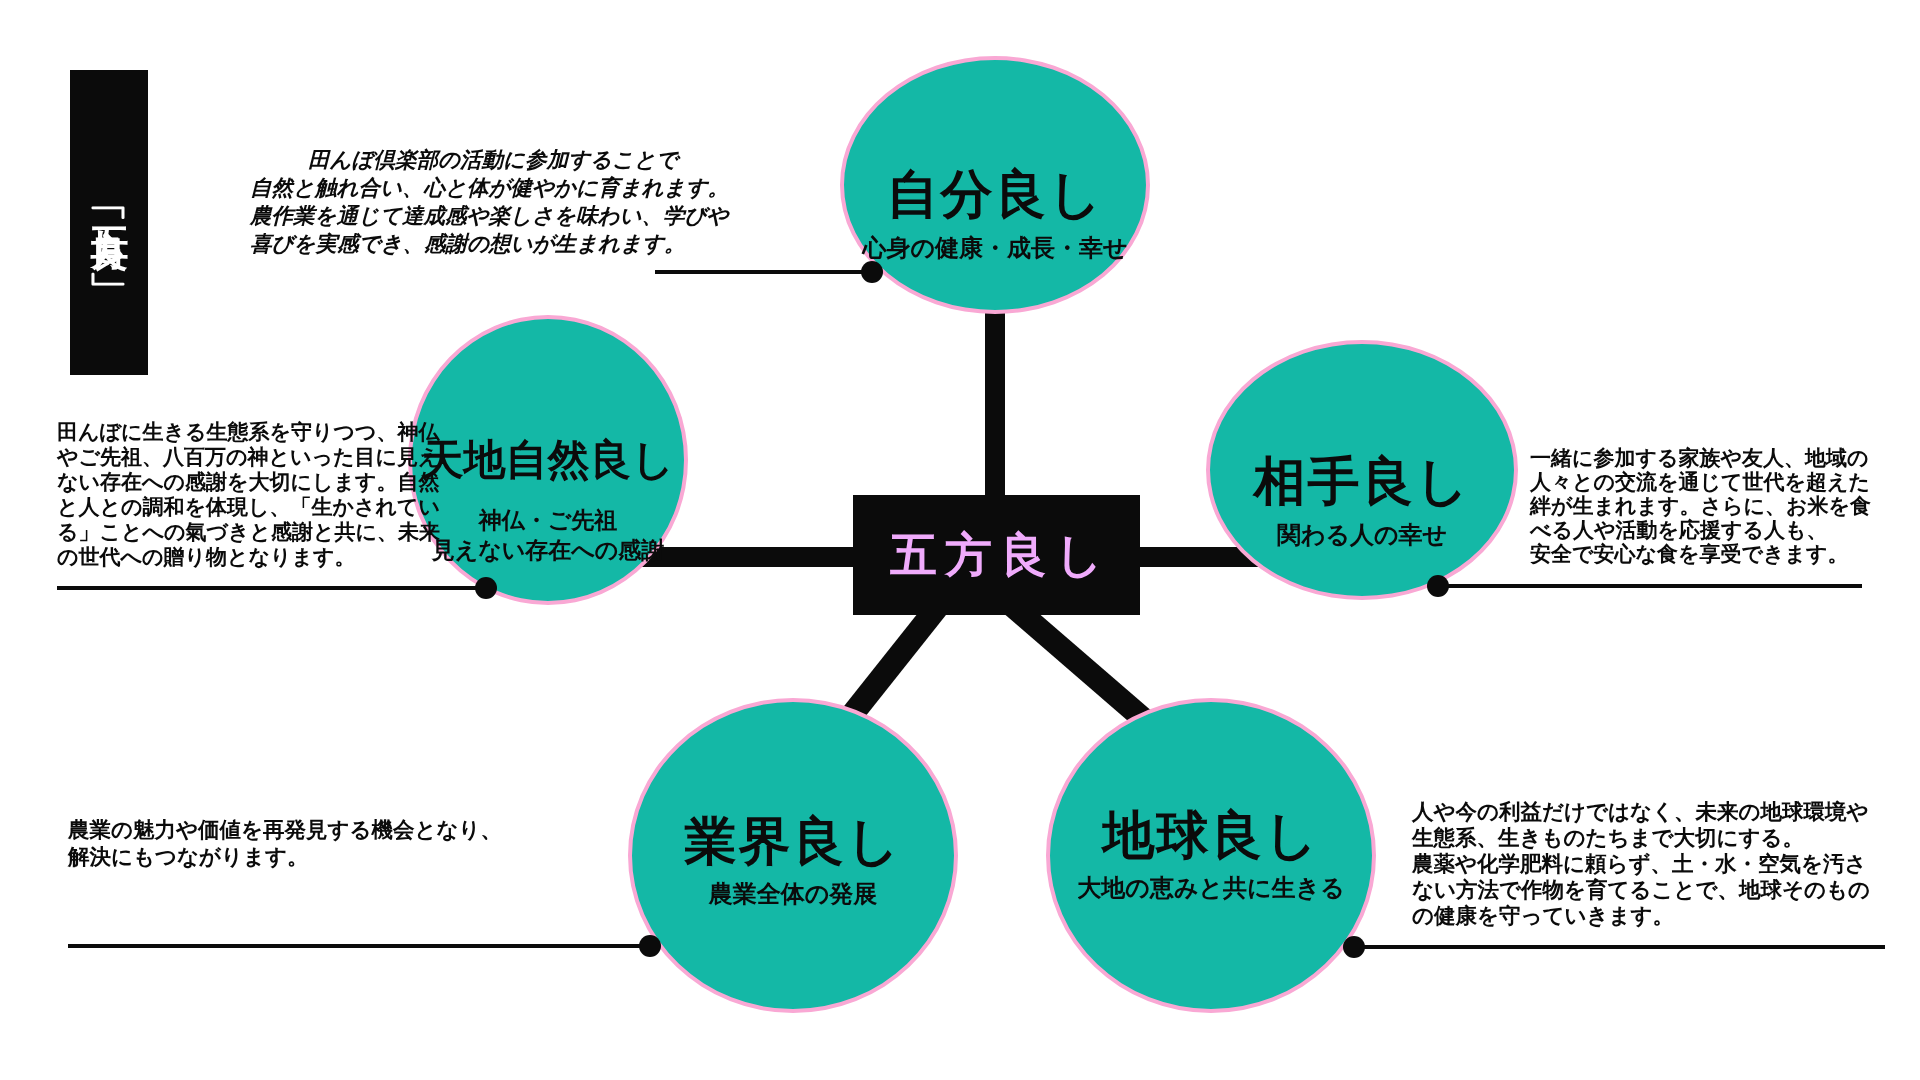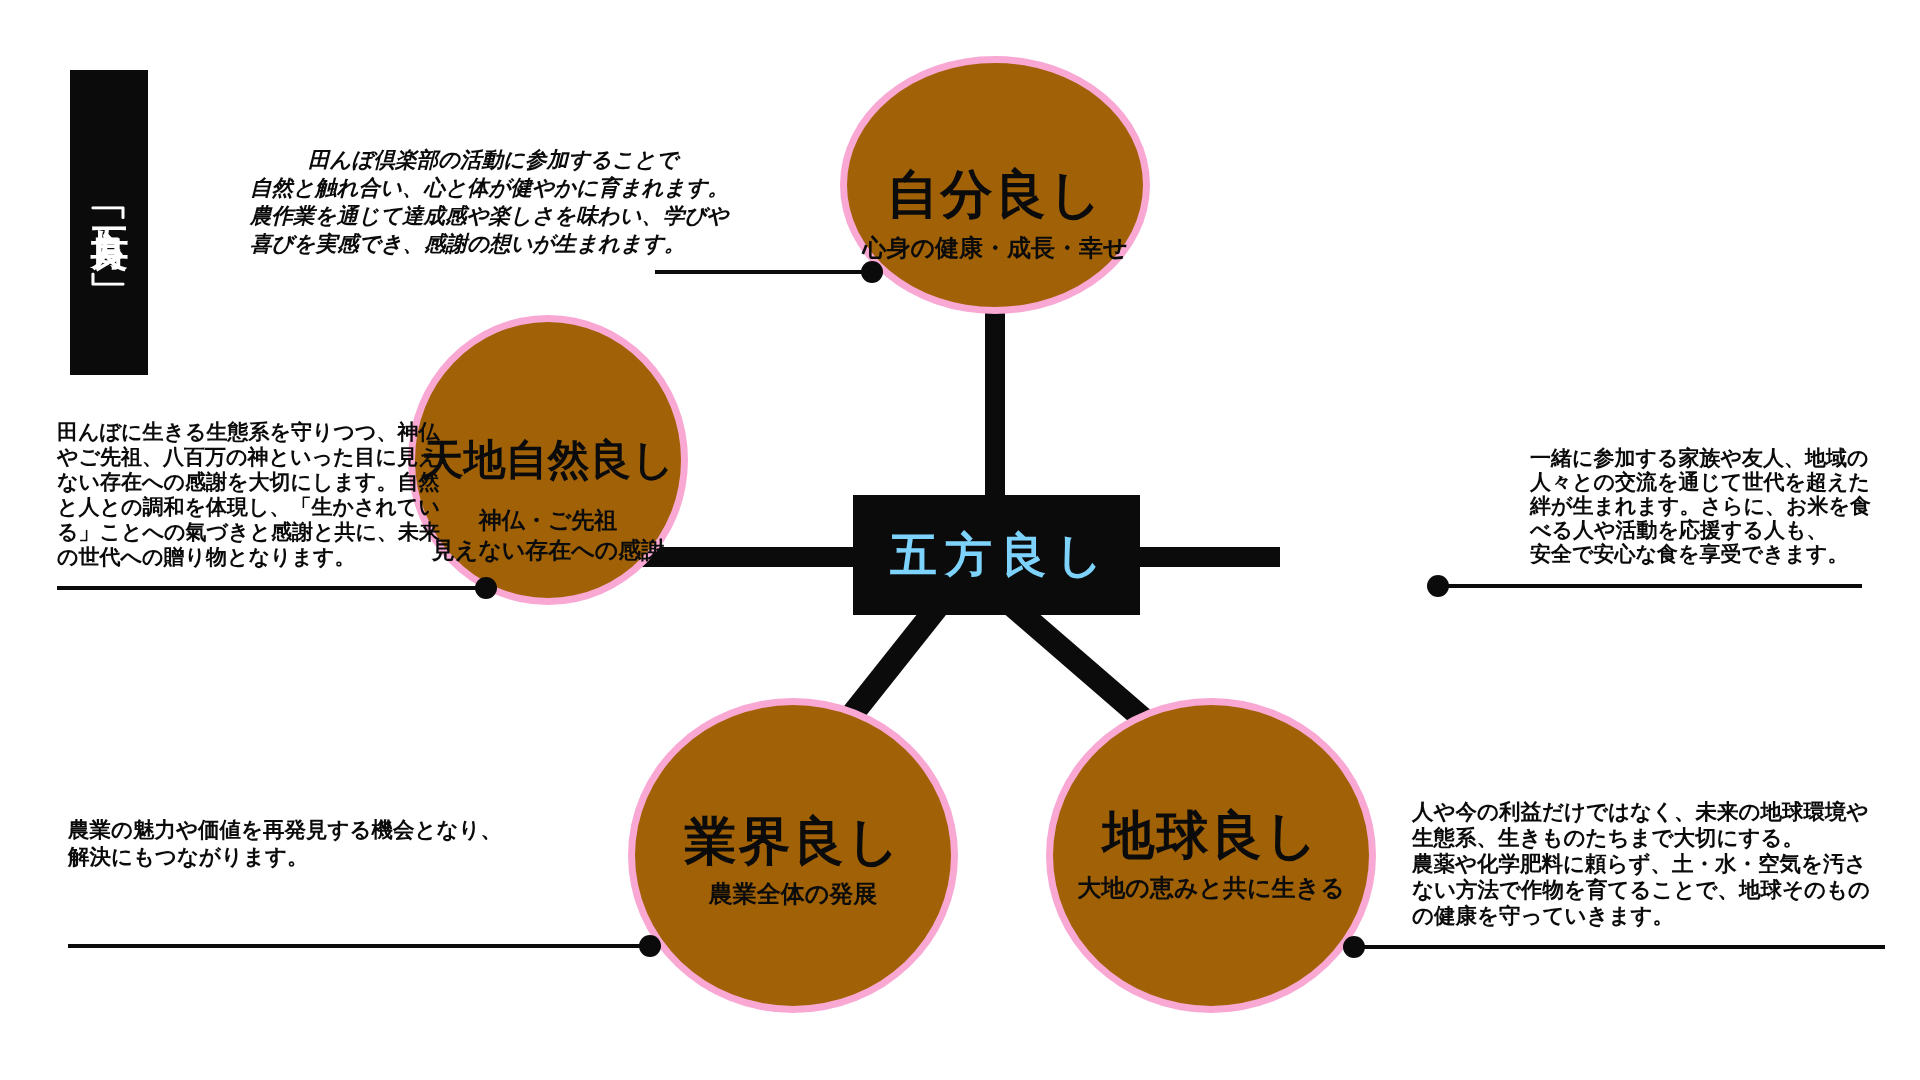--- a/index.html
+++ b/index.html
@@ -14,28 +14,28 @@
 
   .banner{
     position:absolute; left:70px; top:70px; width:78px; height:305px;
     background:#0b0b0b; color:#ffffff; z-index:2;
     display:flex; align-items:center; justify-content:center;
   }
   .banner span{ writing-mode:vertical-rl; font-size:38px; font-weight:700; letter-spacing:2px; }
 
   .hub{
     position:absolute; left:853px; top:495px; width:287px; height:120px;
-    background:#0b0b0b; color:#7dd3fc; z-index:2;
+    background:#0b0b0b; color:#f0abfc; z-index:2;
     display:flex; align-items:center; justify-content:center;
   }
   .hub span{ font-size:47px; font-weight:800; letter-spacing:8px; text-indent:8px; }
 
   .circle{
     position:absolute; box-sizing:border-box;
-    border:7px solid #f9a8d4; border-radius:50%; background:#a16207;
+    border:4px solid #f9a8d4; border-radius:50%; background:#14b8a6;
     display:flex; flex-direction:column; align-items:center; justify-content:center;
     text-align:center; z-index:1;
   }
   .c-title{ font-weight:800; font-size:52px; line-height:1.05; letter-spacing:2px; }
   .c-sub{ font-weight:700; font-size:24px; line-height:1.3; margin-top:10px; }
 
   .c-self     { left:840px;  top:56px;  width:310px; height:258px; padding-top:60px; }
   .c-nature   { left:408px;  top:315px; width:280px; height:290px; padding-top:84px; }
   .c-nature .c-title{ font-size:42px; letter-spacing:0; }
   .c-nature .c-sub{ font-size:23px; margin-top:24px; }
@@ -74,20 +74,24 @@
   </div>
 
   <div class="circle c-nature">
     <div class="c-title">天地自然良し</div>
     <div class="c-sub">
       <div>神仏・ご先祖</div>
       <div>見えない存在への感謝</div>
     </div>
   </div>
 
+  <div class="circle c-partner">
+    <div class="c-title">相手良し</div>
+    <div class="c-sub">関わる人の幸せ</div>
+  </div>
 
   <div class="circle c-industry">
     <div class="c-title">業界良し</div>
     <div class="c-sub">農業全体の発展</div>
   </div>
 
   <div class="circle c-earth">
     <div class="c-title">地球良し</div>
     <div class="c-sub">大地の恵みと共に生きる</div>
   </div>

